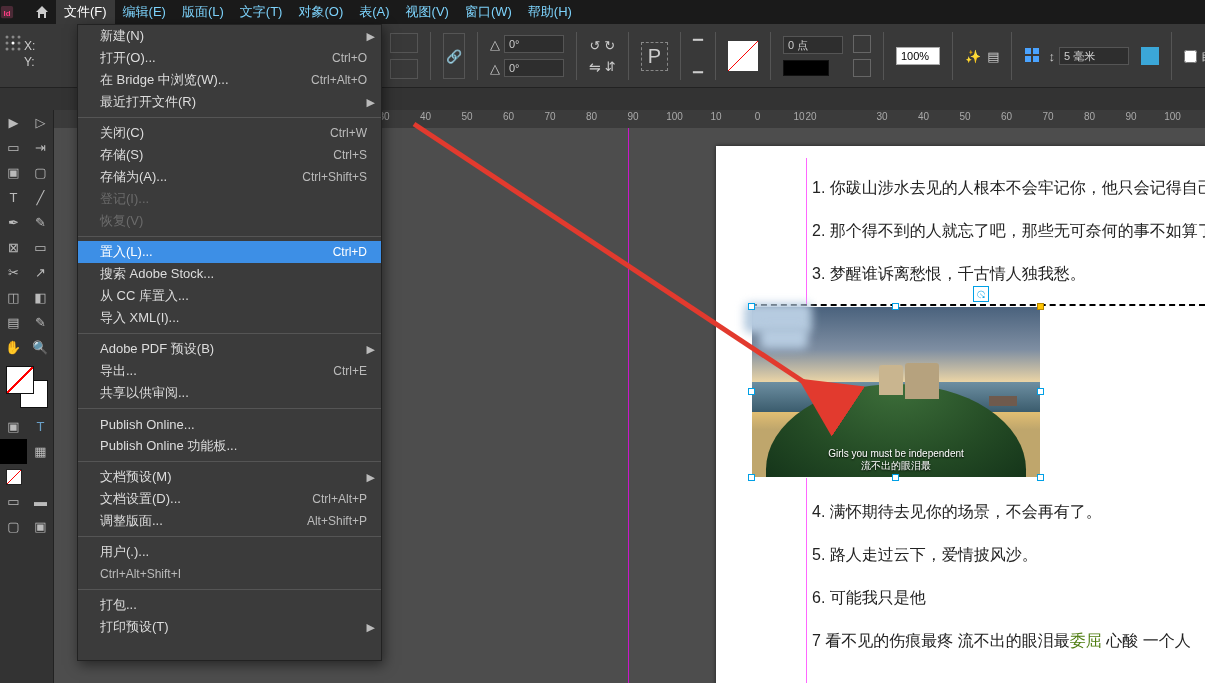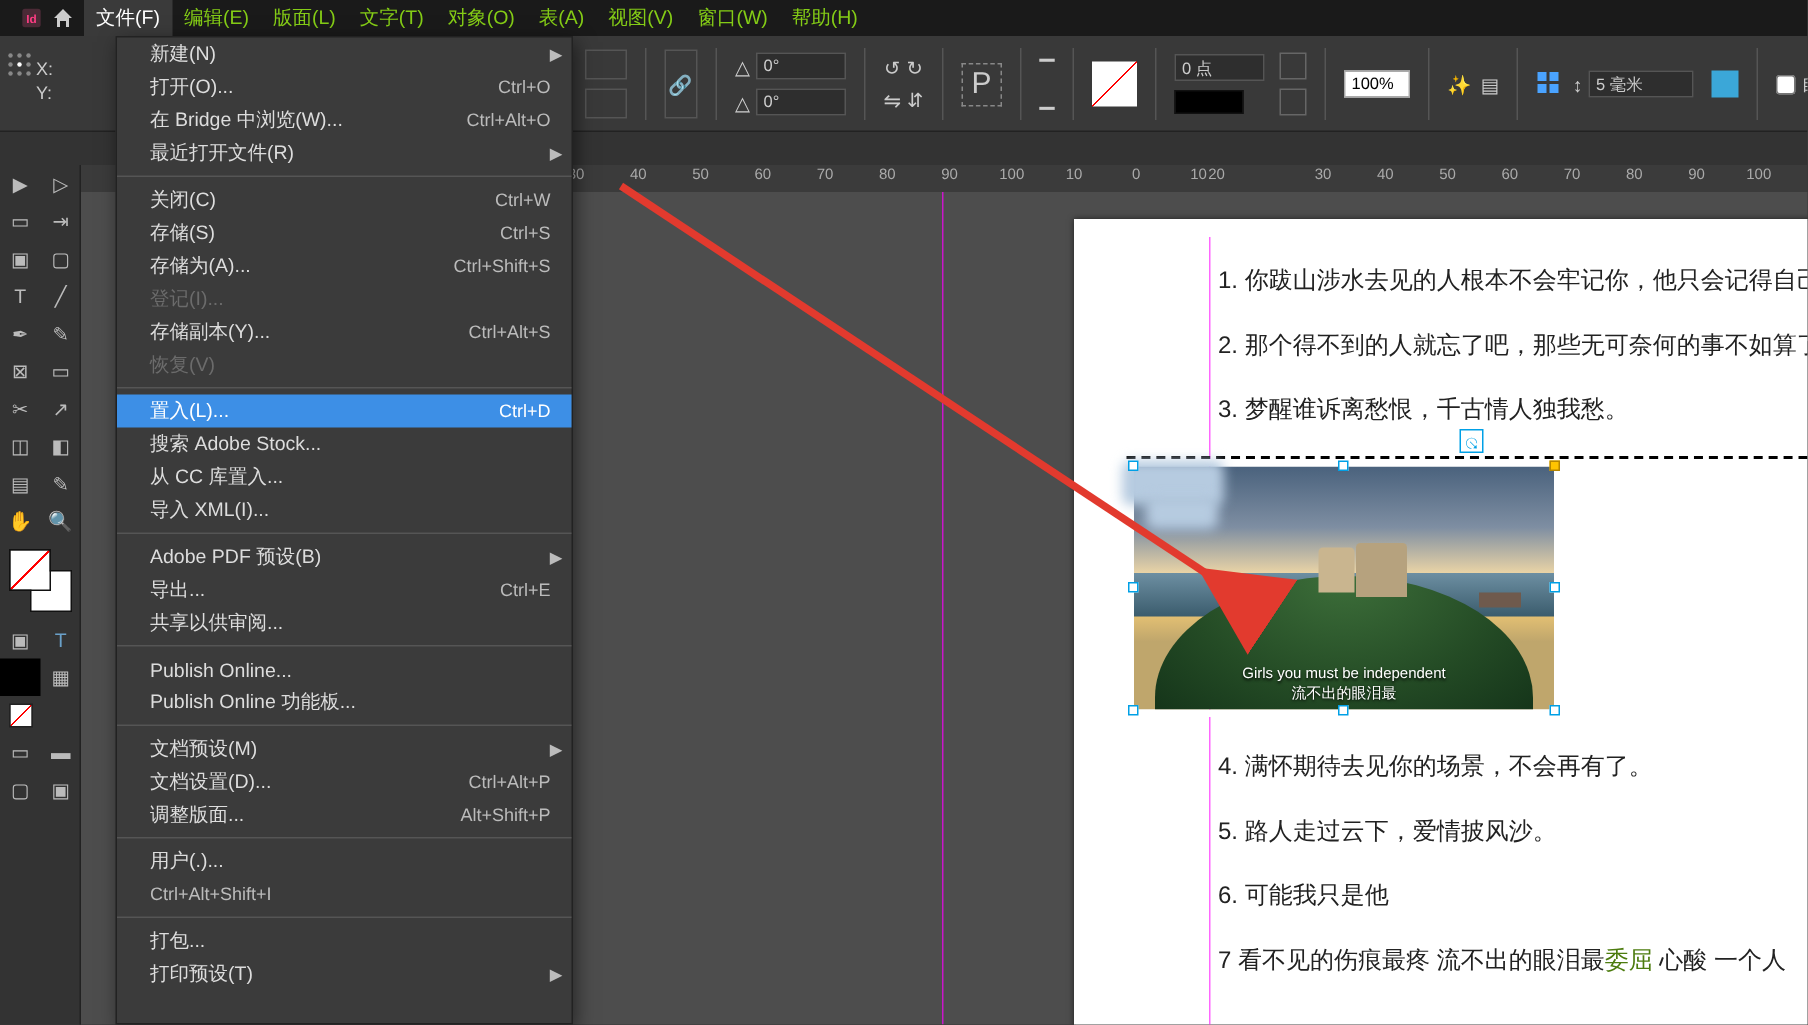--- a/index.html
+++ b/index.html
@@ -1,21 +1,21 @@
 <!DOCTYPE html>
 <html><head>
 <meta charset="utf-8">
 <style>
   * { box-sizing: border-box; margin: 0; padding: 0; }
   html, body { width: 1205px; height: 683px; font-family: "Microsoft YaHei", Arial, sans-serif; font-size: 13px; color: #ccc; background:#333; overflow:hidden; }
   .topbar { height: 24px; background:#1a1a1a; display:flex; align-items:center; }
-  .topbar .logo { width:28px; height:24px; display:flex; align-items:center; justify-content:flex-end;}
+  .topbar .logo { width:28px; height:24px; display:flex; align-items:center; justify-content:flex-start;}
   .topbar .logo svg { width:14px; height:14px; }
   .topbar .home { width:28px; height:24px; display:flex; align-items:center; justify-content:center;}
-  .topbar .menu-item { padding: 0 8px; height:24px; line-height:24px; color:#84cc16; cursor:default; }
+  .topbar .menu-item { padding: 0 8px; height:24px; line-height:24px; color:#7dd3fc; cursor:default; }
   .topbar .menu-item.active { background:#3a3a3a; color:#fff; }
   .ctrlbar { height: 64px; background:#393939; border-bottom:1px solid #222; position:relative; }
   .ctrlbar .coords { position:absolute; left:24px; top:0; font-size:12px; color:#ccc; line-height:16px; padding-top:14px;}
   .ctrlbar .coords span { display:block; }
   .ctrlbar .sep { width:1px; height:48px; background:#555; margin:0 6px;}
   .ctrlbar .diag { width:30px; height:30px; background:linear-gradient(135deg,#fff 49%, #f00 49%, #f00 51%, #fff 51%);}
   .ctrlbar .black { width:46px; height:16px; background:#000; border:1px solid #111;}
   .ctrlbar .field { display:inline-flex; align-items:center; gap:4px;}
   .ctrlbar .textin { width:60px; height:18px; background:#2e2e2e; border:1px solid #555; color:#ccc; font-size:11px; padding:0 4px;}
   .ctrlbar .whitein { width:44px; height:18px; background:#fff; border:1px solid #aaa; color:#000; font-size:11px; padding:0 4px;}
@@ -27,21 +27,21 @@
   .left-tools .swatch .front { position:absolute; left:0; top:0; width:28px; height:28px; background:linear-gradient(135deg,#fff 48%, #f00 48%, #f00 52%, #fff 52%); border:1px solid #111;}
   .left-tools .swatch .back { position:absolute; right:0; bottom:0; width:28px; height:28px; background:#fff; border:1px solid #111;}
   .ruler-h { position:absolute; left:54px; right:0; top:110px; height:18px; background:#3b3b3b; color:#aaa; font-size:10px; }
   .ruler-h .tick { position:absolute; top:1px; transform:translateX(-50%); }
   .canvas { position:absolute; left:54px; right:0; top:128px; bottom:0; background:#4d4d4d; overflow:hidden;}
   .page { position:absolute; left:662px; top:18px; width:540px; height:700px; background:#fff; color:#000; box-shadow:0 0 4px rgba(0,0,0,.6);}
   .margin-box { position:absolute; left:90px; top:12px; right:-20px; bottom:0; border-left:1px solid rgba(255,0,255,.6);}
   .guide-v { position:absolute; left:628px; top:0; bottom:0; width:1px; background:rgba(255,0,255,.7);}
   .page p { font-size:16px; color:#222; margin:0 0 14px 0; line-height:1.8; }
   .page .content { position:absolute; left:96px; top:28px; right:-10px;}
-  .selected-frame { position:absolute; border:5px solid #ffffff;padding-left:36px;}
+  .selected-frame { position:absolute; border:1px solid #ffffff;padding-left:36px;}
   .selected-frame .handle { position:absolute; width:7px; height:7px; background:#fff; border:1px solid #00a0e6;}
   .selected-frame .yellow { background:#ffc400; border-color:#b68600;}
   .dashline { position:absolute; border-top:2px dashed #000; left:750px; right:0;}
   .placed-img { position:absolute; overflow:hidden; }
   .placed-img .sky { position:absolute; inset:0; background:linear-gradient(180deg,#4a627d 0%, #7e8ea2 25%, #f0d8a6 45%, #efc875 58%, #bfa66c 72%);}
   .placed-img .sea { position:absolute; left:0; right:0; bottom:38%; height:18%; background:linear-gradient(#6d8fa2,#3b5c6d);}
   .placed-img .hill { position:absolute; left:5%; bottom:0; width:90%; height:55%; background:radial-gradient(ellipse at 50% 0%, #3d6f3a 0%, #244b25 60%, #15351a 100%); border-top-left-radius:55% 100%; border-top-right-radius:55% 100%;}
   .placed-img .tower { position:absolute; left:44%; bottom:48%; width:24px; height:30px; background:#c9b58f; border-radius:3px 3px 0 0;}
   .placed-img .tower2 { position:absolute; left:53%; bottom:46%; width:34px; height:36px; background:#b6a27e; border-radius:3px 3px 0 0;}
   .placed-img .ship { position:absolute; right:8%; bottom:42%; width:28px; height:10px; background:#6f5a4d;}
@@ -329,24 +329,20 @@
       <span class="label">存储(S)</span>
       <span class="shortcut">Ctrl+S</span>
     </div>
     <div class="row">
       <span class="label">存储为(A)...</span>
       <span class="shortcut">Ctrl+Shift+S</span>
     </div>
     <div class="row disabled">
       <span class="label">登记(I)...</span>
     </div>
-    <div class="row">
-      <span class="label">存储副本(Y)...</span>
-      <span class="shortcut">Ctrl+Alt+S</span>
-    </div>
     <div class="row disabled">
       <span class="label">恢复(V)</span>
     </div>
     <hr>
     <div class="row highlight">
       <span class="label">置入(L)...</span>
       <span class="shortcut">Ctrl+D</span>
     </div>
     <div class="row">
       <span class="label">搜索 Adobe Stock...</span>

